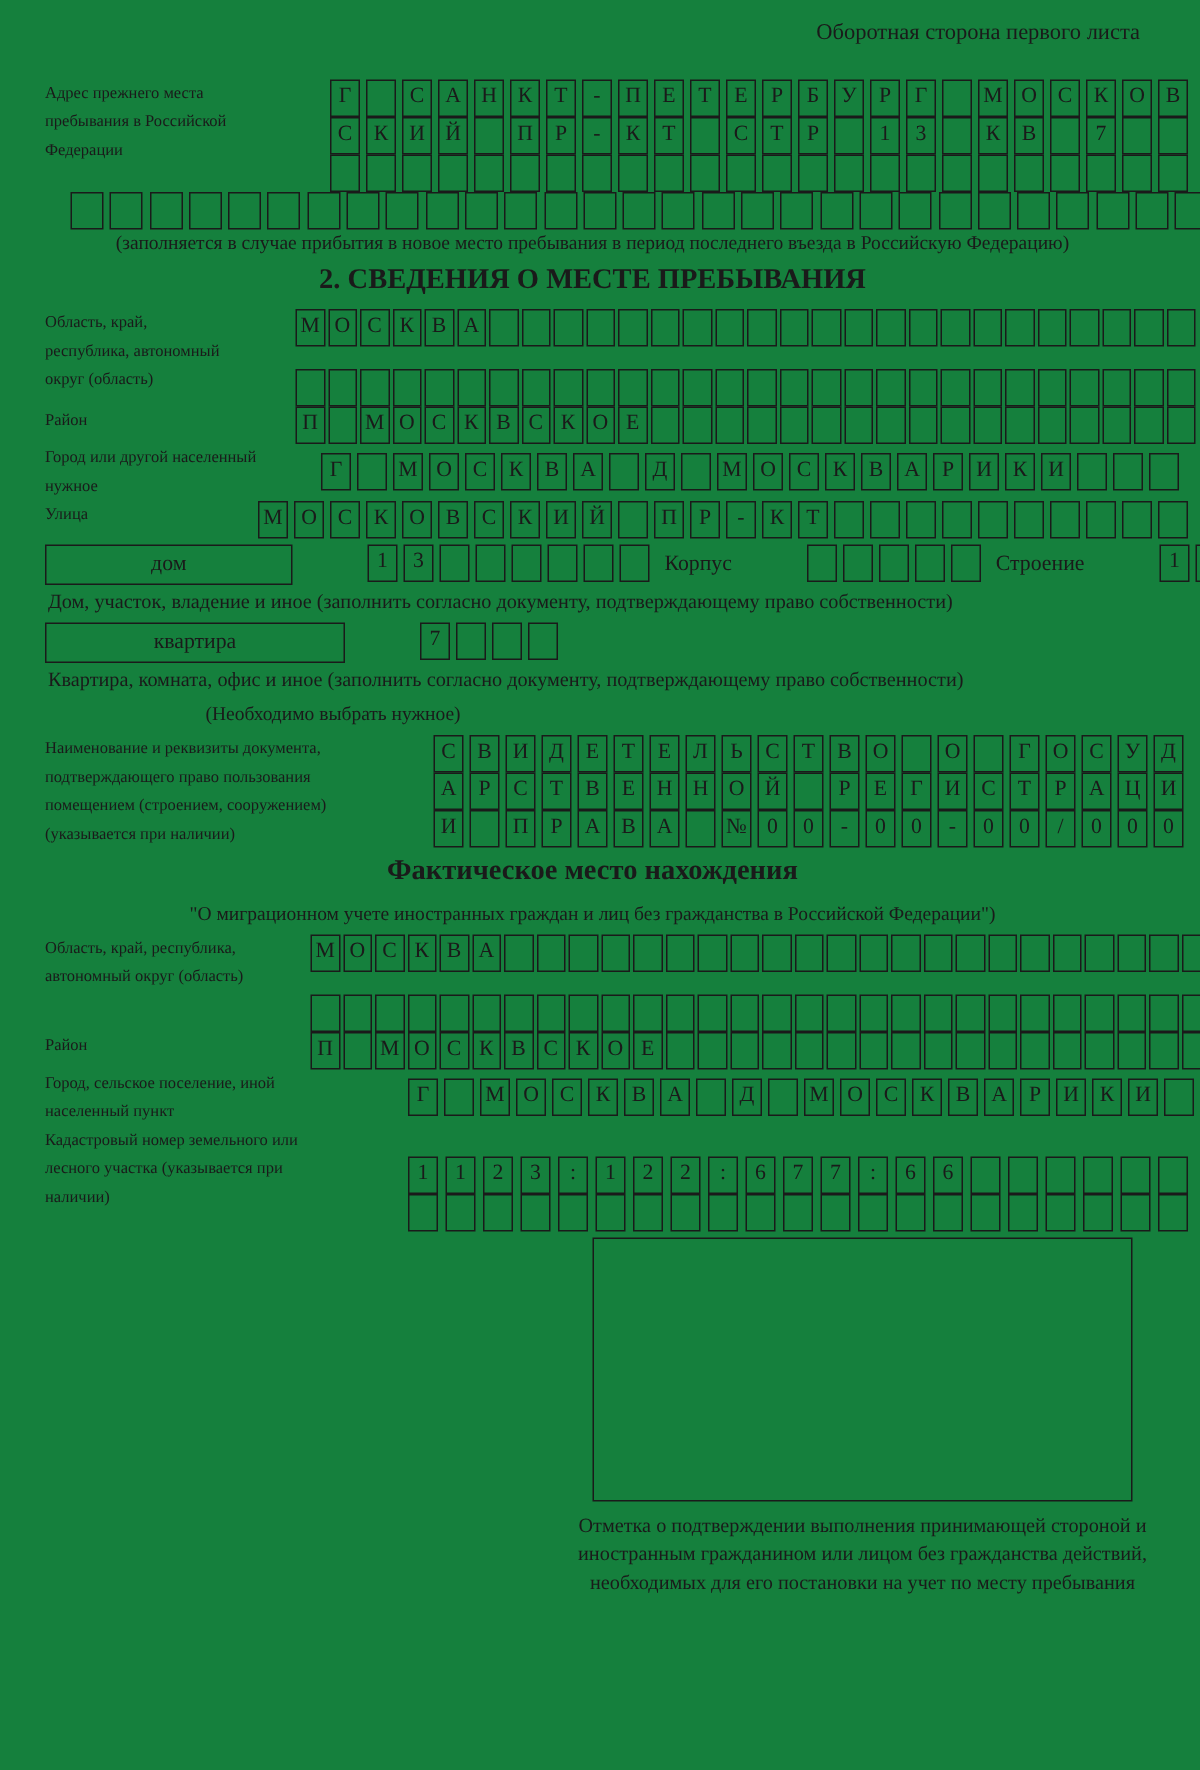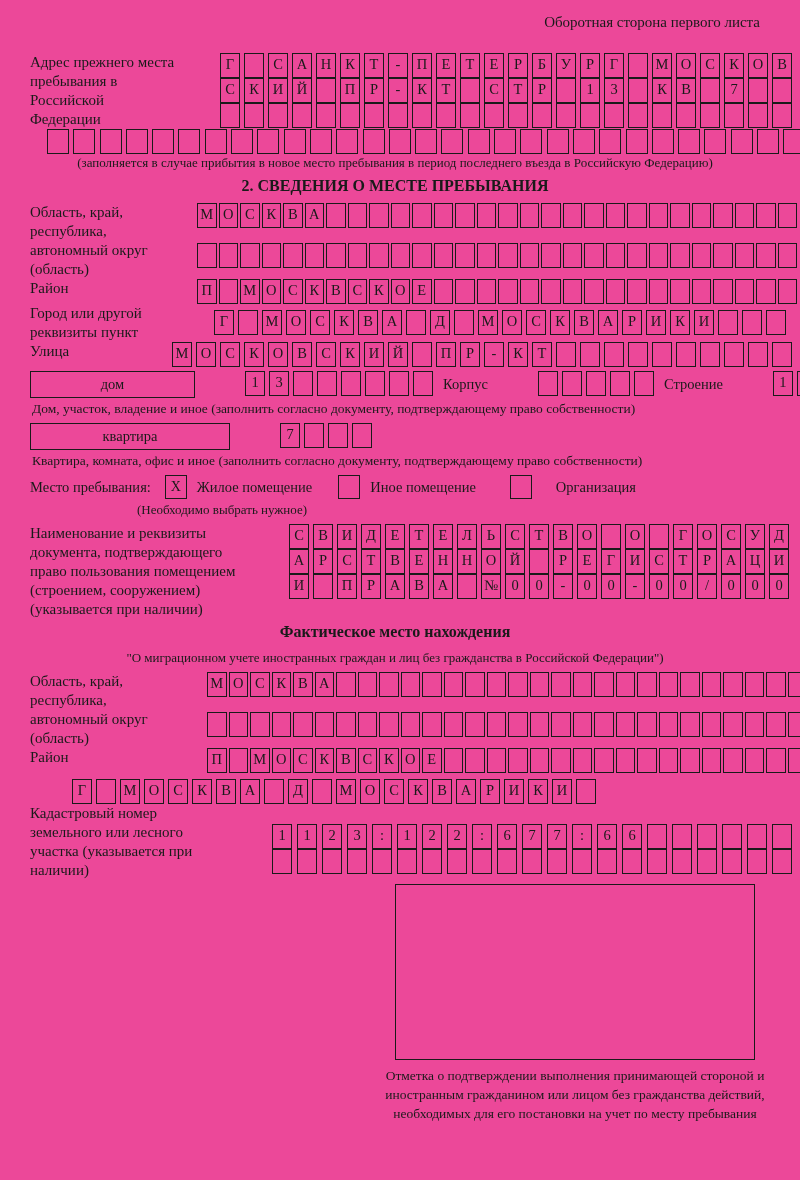--- a/index.html
+++ b/index.html
@@ -1,43 +1,43 @@
 <!DOCTYPE html>
 <html><head>
 <meta charset="utf-8">
 <style>
   html,body{margin:0;padding:0;background:#fff;}
   .page{
     position:relative;width:800px;height:1180px;box-sizing:border-box;
-    padding:14px 40px 0 30px;background:#ec4899;overflow:hidden;
+    padding:14px 40px 0 30px;background:#15803d;overflow:hidden;
     font-family:"Liberation Serif","DejaVu Serif",serif;color:#1a1a1a;
   }
   .hdr-note{text-align:right;font-size:15px;margin-bottom:22px;}
   .frow{display:flex;align-items:flex-start;}
-  .label{font-size:15px;line-height:19px;}
+  .label{font-size:11px;line-height:19px;}
   .w148{width:148px;flex:0 0 148px;}
   .w125{width:125px;flex:0 0 125px;}
   .w142{width:142px;flex:0 0 142px;}
   .w100{width:100px;flex:0 0 100px;}
   .w217{width:217px;flex:0 0 217px;}
   .w135{width:135px;flex:0 0 135px;}
   .w200{width:200px;flex:0 0 200px;}
   .boxrow{white-space:nowrap;height:22px;margin-bottom:3px;padding-left:42px;}
   .cell{
     display:inline-block;box-sizing:border-box;width:20px;height:25px;
     border:1.6px solid #1a1a1a;margin-right:4px;text-align:center;
     font-size:14.5px;line-height:21px;vertical-align:top;overflow:hidden;
   }
   .tight .cell{width:19.5px;margin-right:2px;}
   .widecells .cell{width:22px;margin-right:4.3px;}
   .p25 .cell{margin-right:5px;}
   .gap18{margin-bottom:18px;}
   .caption{font-size:13px;text-align:center;margin:2px 0 6px 0;line-height:17px;}
   .cap-left{font-size:13.5px;text-align:left;margin:2px 0 6px 2px;line-height:17px;}
-  .sec-title{font-size:16px;font-weight:bold;text-align:center;margin:4px 0 8px 0;}
+  .sec-title{font-size:19px;font-weight:bold;text-align:center;margin:4px 0 8px 0;}
   .fieldbox{
     box-sizing:border-box;border:1.6px solid #1a1a1a;height:27px;
     display:flex;align-items:center;justify-content:center;font-size:14.5px;
   }
   .inline-lbl{font-size:14.5px;line-height:27px;margin:0 8px 0 6px;}
   .chkrow{display:flex;align-items:center;font-size:14.5px;margin:6px 0 2px 0;}
   .checkbox{
     box-sizing:border-box;width:22px;height:24px;border:1.6px solid #1a1a1a;
     display:inline-flex;align-items:center;justify-content:center;
     font-size:14px;margin:0 10px 0 14px;flex:0 0 22px;
@@ -76,21 +76,21 @@
       <div class="boxrow tight"><span class="cell"></span><span class="cell"></span><span class="cell"></span><span class="cell"></span><span class="cell"></span><span class="cell"></span><span class="cell"></span><span class="cell"></span><span class="cell"></span><span class="cell"></span><span class="cell"></span><span class="cell"></span><span class="cell"></span><span class="cell"></span><span class="cell"></span><span class="cell"></span><span class="cell"></span><span class="cell"></span><span class="cell"></span><span class="cell"></span><span class="cell"></span><span class="cell"></span><span class="cell"></span><span class="cell"></span><span class="cell"></span><span class="cell"></span><span class="cell"></span><span class="cell"></span></div>
     </div>
   </div>
 
   <div class="frow">
     <div class="label w125">Район</div>
     <div class="boxrow tight"><span class="cell">П</span><span class="cell"></span><span class="cell">М</span><span class="cell">О</span><span class="cell">С</span><span class="cell">К</span><span class="cell">В</span><span class="cell">С</span><span class="cell">К</span><span class="cell">О</span><span class="cell">Е</span><span class="cell"></span><span class="cell"></span><span class="cell"></span><span class="cell"></span><span class="cell"></span><span class="cell"></span><span class="cell"></span><span class="cell"></span><span class="cell"></span><span class="cell"></span><span class="cell"></span><span class="cell"></span><span class="cell"></span><span class="cell"></span><span class="cell"></span><span class="cell"></span><span class="cell"></span></div>
   </div>
 
   <div class="frow">
-    <div class="label w142">Город или другой реквизиты пункт</div>
+    <div class="label w142">Город или другой населенный нужное</div>
     <div class="boxrow mt6"><span class="cell">Г</span><span class="cell"></span><span class="cell">М</span><span class="cell">О</span><span class="cell">С</span><span class="cell">К</span><span class="cell">В</span><span class="cell">А</span><span class="cell"></span><span class="cell">Д</span><span class="cell"></span><span class="cell">М</span><span class="cell">О</span><span class="cell">С</span><span class="cell">К</span><span class="cell">В</span><span class="cell">А</span><span class="cell">Р</span><span class="cell">И</span><span class="cell">К</span><span class="cell">И</span><span class="cell"></span><span class="cell"></span><span class="cell"></span></div>
   </div>
 
   <div class="frow">
     <div class="label w100">Улица</div>
     <div class="boxrow"><span class="cell">М</span><span class="cell">О</span><span class="cell">С</span><span class="cell">К</span><span class="cell">О</span><span class="cell">В</span><span class="cell">С</span><span class="cell">К</span><span class="cell">И</span><span class="cell">Й</span><span class="cell"></span><span class="cell">П</span><span class="cell">Р</span><span class="cell">-</span><span class="cell">К</span><span class="cell">Т</span><span class="cell"></span><span class="cell"></span><span class="cell"></span><span class="cell"></span><span class="cell"></span><span class="cell"></span><span class="cell"></span><span class="cell"></span><span class="cell"></span><span class="cell"></span></div>
   </div>
 
   <div class="frow" style="margin-top:4px;">
     <div class="fieldbox" style="width:165px;flex:0 0 165px;">
@@ -105,29 +105,20 @@
   <div class="cap-left">Дом, участок, владение и иное (заполнить согласно документу, подтверждающему право собственности)</div>
 
   <div class="frow">
     <div class="fieldbox" style="width:200px;flex:0 0 200px;">
       <span>квартира</span>
     </div>
     <div class="boxrow mb0" style="margin-left:8px;"><span class="cell">7</span><span class="cell"></span><span class="cell"></span><span class="cell"></span></div>
   </div>
   <div class="cap-left">Квартира, комната, офис и иное (заполнить согласно документу, подтверждающему право собственности)</div>
 
-  <div class="chkrow">
-    <span>Место пребывания:</span>
-    <span class="checkbox">X</span>
-    <span>Жилое помещение</span>
-    <span class="checkbox" style="margin-left:26px;"></span>
-    <span>Иное помещение</span>
-    <span class="checkbox" style="margin-left:34px;margin-right:24px;"></span>
-    <span>Организация</span>
-  </div>
   <div class="caption" style="text-align:left;margin-left:107px;">(Необходимо выбрать нужное)</div>
 
   <div class="frow" style="margin-top:2px;">
     <div class="label w217">Наименование и реквизиты документа, подтверждающего право пользования помещением (строением, сооружением) (указывается при наличии)</div>
     <div>
       <div class="boxrow"><span class="cell">С</span><span class="cell">В</span><span class="cell">И</span><span class="cell">Д</span><span class="cell">Е</span><span class="cell">Т</span><span class="cell">Е</span><span class="cell">Л</span><span class="cell">Ь</span><span class="cell">С</span><span class="cell">Т</span><span class="cell">В</span><span class="cell">О</span><span class="cell"></span><span class="cell">О</span><span class="cell"></span><span class="cell">Г</span><span class="cell">О</span><span class="cell">С</span><span class="cell">У</span><span class="cell">Д</span></div>
       <div class="boxrow"><span class="cell">А</span><span class="cell">Р</span><span class="cell">С</span><span class="cell">Т</span><span class="cell">В</span><span class="cell">Е</span><span class="cell">Н</span><span class="cell">Н</span><span class="cell">О</span><span class="cell">Й</span><span class="cell"></span><span class="cell">Р</span><span class="cell">Е</span><span class="cell">Г</span><span class="cell">И</span><span class="cell">С</span><span class="cell">Т</span><span class="cell">Р</span><span class="cell">А</span><span class="cell">Ц</span><span class="cell">И</span></div>
       <div class="boxrow"><span class="cell">И</span><span class="cell"></span><span class="cell">П</span><span class="cell">Р</span><span class="cell">А</span><span class="cell">В</span><span class="cell">А</span><span class="cell"></span><span class="cell">№</span><span class="cell">0</span><span class="cell">0</span><span class="cell">-</span><span class="cell">0</span><span class="cell">0</span><span class="cell">-</span><span class="cell">0</span><span class="cell">0</span><span class="cell">/</span><span class="cell">0</span><span class="cell">0</span><span class="cell">0</span></div>
     </div>
   </div>
@@ -142,20 +133,21 @@
       <div class="boxrow tight"><span class="cell"></span><span class="cell"></span><span class="cell"></span><span class="cell"></span><span class="cell"></span><span class="cell"></span><span class="cell"></span><span class="cell"></span><span class="cell"></span><span class="cell"></span><span class="cell"></span><span class="cell"></span><span class="cell"></span><span class="cell"></span><span class="cell"></span><span class="cell"></span><span class="cell"></span><span class="cell"></span><span class="cell"></span><span class="cell"></span><span class="cell"></span><span class="cell"></span><span class="cell"></span><span class="cell"></span><span class="cell"></span><span class="cell"></span><span class="cell"></span><span class="cell"></span></div>
     </div>
   </div>
 
   <div class="frow">
     <div class="label w135">Район</div>
     <div class="boxrow tight"><span class="cell">П</span><span class="cell"></span><span class="cell">М</span><span class="cell">О</span><span class="cell">С</span><span class="cell">К</span><span class="cell">В</span><span class="cell">С</span><span class="cell">К</span><span class="cell">О</span><span class="cell">Е</span><span class="cell"></span><span class="cell"></span><span class="cell"></span><span class="cell"></span><span class="cell"></span><span class="cell"></span><span class="cell"></span><span class="cell"></span><span class="cell"></span><span class="cell"></span><span class="cell"></span><span class="cell"></span><span class="cell"></span><span class="cell"></span><span class="cell"></span><span class="cell"></span><span class="cell"></span></div>
   </div>
 
   <div class="frow">
+    <div class="label w200">Город, сельское поселение, иной населенный пункт</div>
     <div class="boxrow mt6"><span class="cell">Г</span><span class="cell"></span><span class="cell">М</span><span class="cell">О</span><span class="cell">С</span><span class="cell">К</span><span class="cell">В</span><span class="cell">А</span><span class="cell"></span><span class="cell">Д</span><span class="cell"></span><span class="cell">М</span><span class="cell">О</span><span class="cell">С</span><span class="cell">К</span><span class="cell">В</span><span class="cell">А</span><span class="cell">Р</span><span class="cell">И</span><span class="cell">К</span><span class="cell">И</span><span class="cell"></span></div>
   </div>
 
   <div class="frow">
     <div class="label w200">Кадастровый номер земельного или лесного участка (указывается при наличии)</div>
     <div class="mt20">
       <div class="boxrow p25"><span class="cell">1</span><span class="cell">1</span><span class="cell">2</span><span class="cell">3</span><span class="cell">:</span><span class="cell">1</span><span class="cell">2</span><span class="cell">2</span><span class="cell">:</span><span class="cell">6</span><span class="cell">7</span><span class="cell">7</span><span class="cell">:</span><span class="cell">6</span><span class="cell">6</span><span class="cell"></span><span class="cell"></span><span class="cell"></span><span class="cell"></span><span class="cell"></span><span class="cell"></span></div>
       <div class="boxrow p25"><span class="cell"></span><span class="cell"></span><span class="cell"></span><span class="cell"></span><span class="cell"></span><span class="cell"></span><span class="cell"></span><span class="cell"></span><span class="cell"></span><span class="cell"></span><span class="cell"></span><span class="cell"></span><span class="cell"></span><span class="cell"></span><span class="cell"></span><span class="cell"></span><span class="cell"></span><span class="cell"></span><span class="cell"></span><span class="cell"></span><span class="cell"></span></div>
     </div>
   </div>

